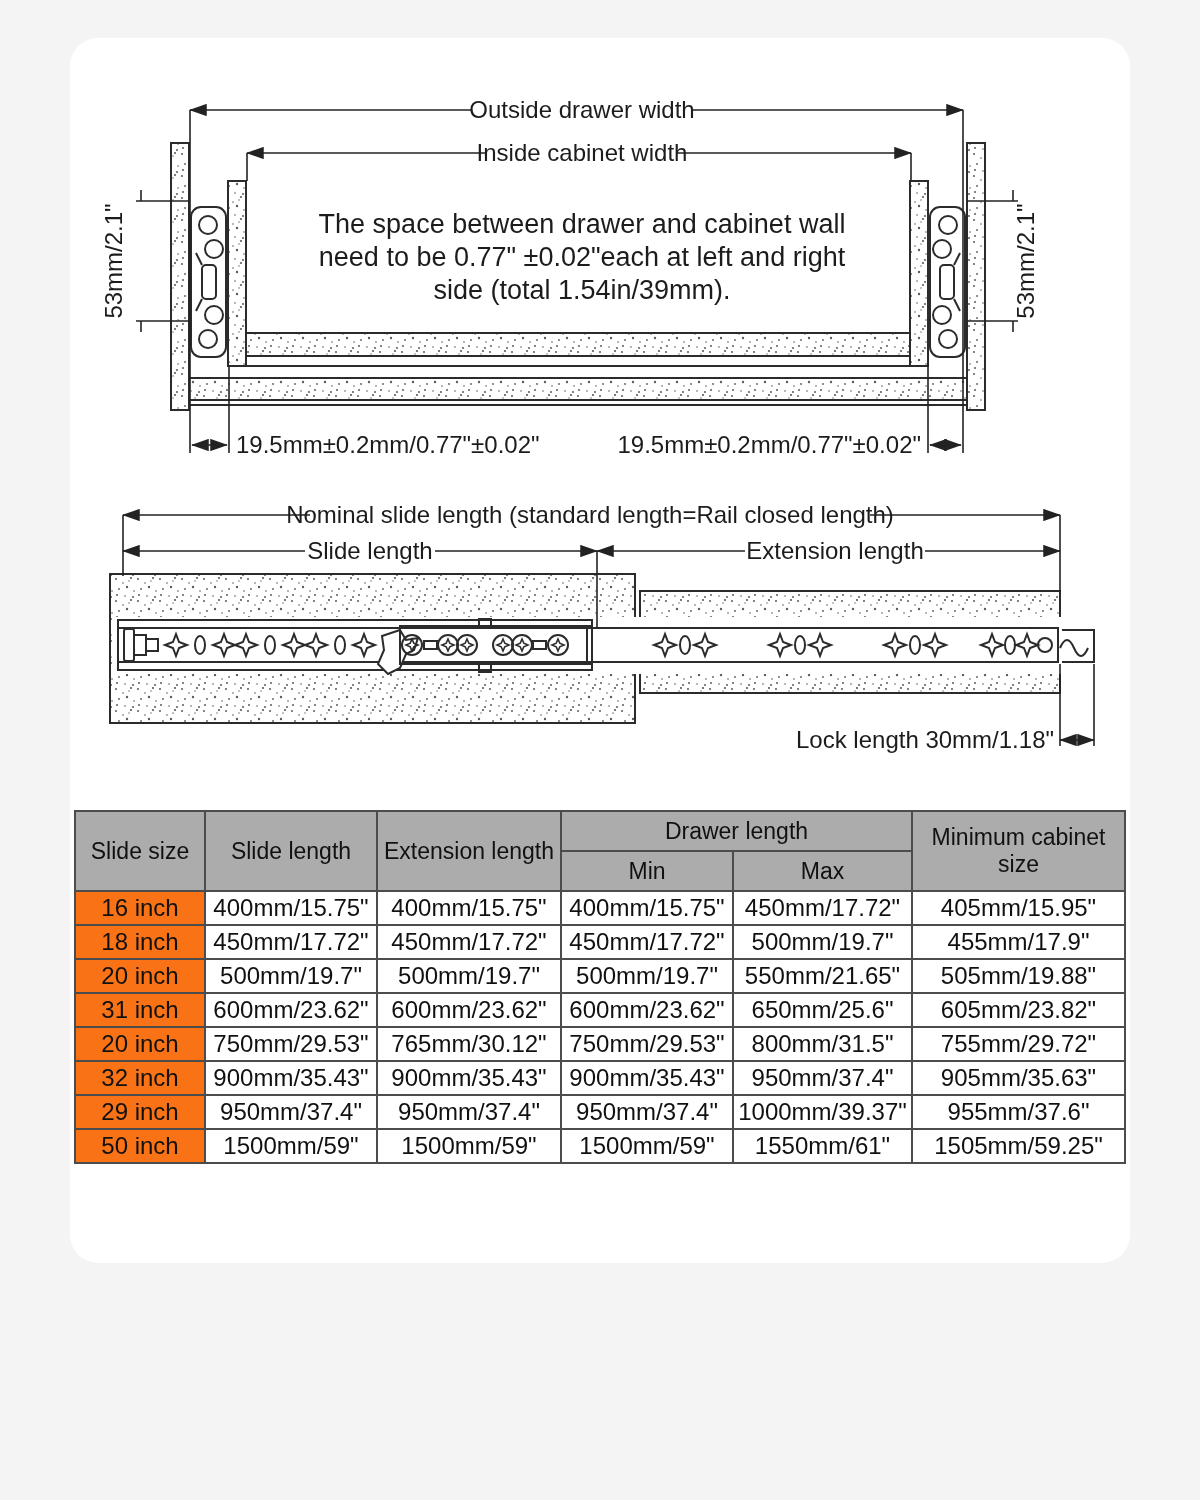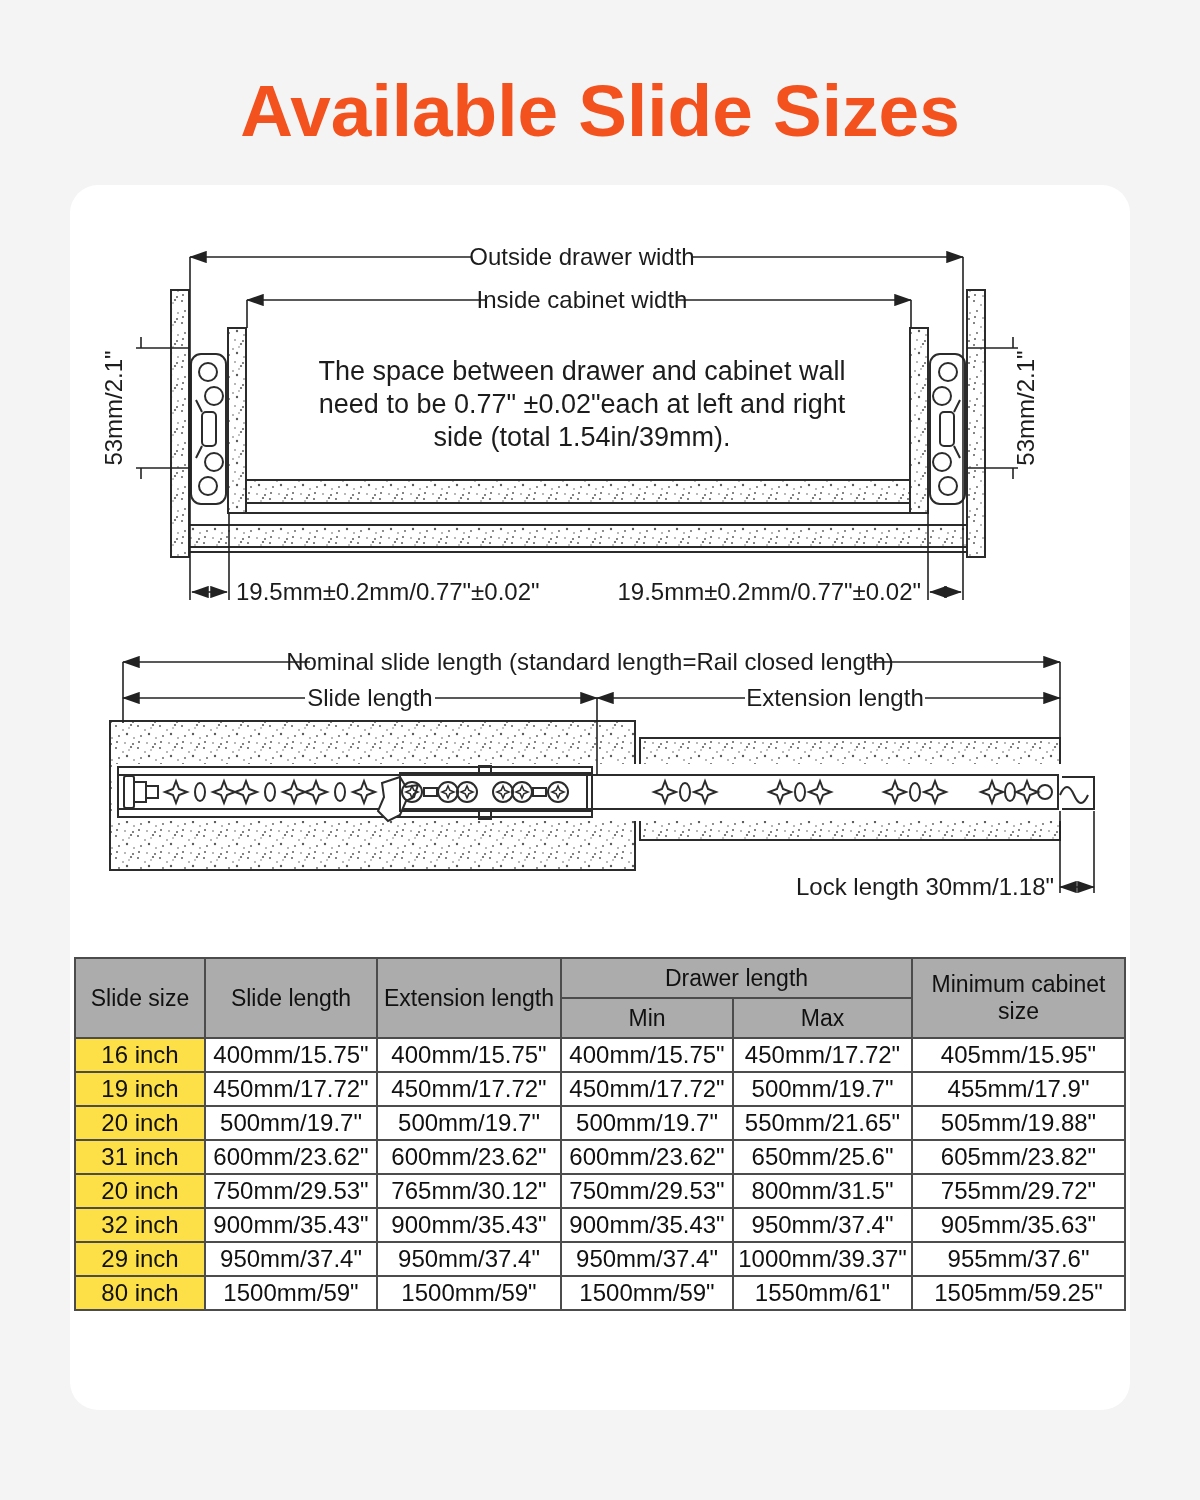--- a/index.html
+++ b/index.html
@@ -46,28 +46,27 @@
     background:#acacac;
     font-weight:normal;
     font-size:23px;
     height:38px;
   }
   table.sizes tbody td {
     background:#ffffff;
     font-size:24px;
     height:32px;
   }
-  table.sizes tbody td.rowhead { background:#fde047; }
+  table.sizes tbody td.rowhead { background:#f97316; }
 </style>
 </head>
 <body>
 
 <div class="page">
 
-  <h1 class="title">Available Slide Sizes</h1>
 
   <div class="card">
 
     <svg width="1060" height="420" viewBox="0 0 1060 420" style="margin-top:25px;">
       <defs>
         <pattern id="stip" width="22" height="22" patternUnits="userSpaceOnUse">
           <circle cx="2" cy="3" r="1" fill="#5a5a5a"></circle>
           <circle cx="9" cy="7" r="0.8" fill="#5a5a5a"></circle>
           <circle cx="17" cy="2" r="1.1" fill="#5a5a5a"></circle>
           <circle cx="5" cy="13" r="0.9" fill="#5a5a5a"></circle>
@@ -328,21 +327,21 @@
       <tbody>
         <tr>
           <td class="rowhead">16 inch</td>
           <td>400mm/15.75"</td>
           <td>400mm/15.75"</td>
           <td>400mm/15.75"</td>
           <td>450mm/17.72"</td>
           <td>405mm/15.95"</td>
         </tr>
         <tr>
-          <td class="rowhead">19 inch</td>
+          <td class="rowhead">18 inch</td>
           <td>450mm/17.72"</td>
           <td>450mm/17.72"</td>
           <td>450mm/17.72"</td>
           <td>500mm/19.7"</td>
           <td>455mm/17.9"</td>
         </tr>
         <tr>
           <td class="rowhead">20 inch</td>
           <td>500mm/19.7"</td>
           <td>500mm/19.7"</td>
@@ -376,21 +375,21 @@
         </tr>
         <tr>
           <td class="rowhead">29 inch</td>
           <td>950mm/37.4"</td>
           <td>950mm/37.4"</td>
           <td>950mm/37.4"</td>
           <td>1000mm/39.37"</td>
           <td>955mm/37.6"</td>
         </tr>
         <tr>
-          <td class="rowhead">80 inch</td>
+          <td class="rowhead">50 inch</td>
           <td>1500mm/59"</td>
           <td>1500mm/59"</td>
           <td>1500mm/59"</td>
           <td>1550mm/61"</td>
           <td>1505mm/59.25"</td>
         </tr>
       </tbody>
     </table>
 
   </div>

